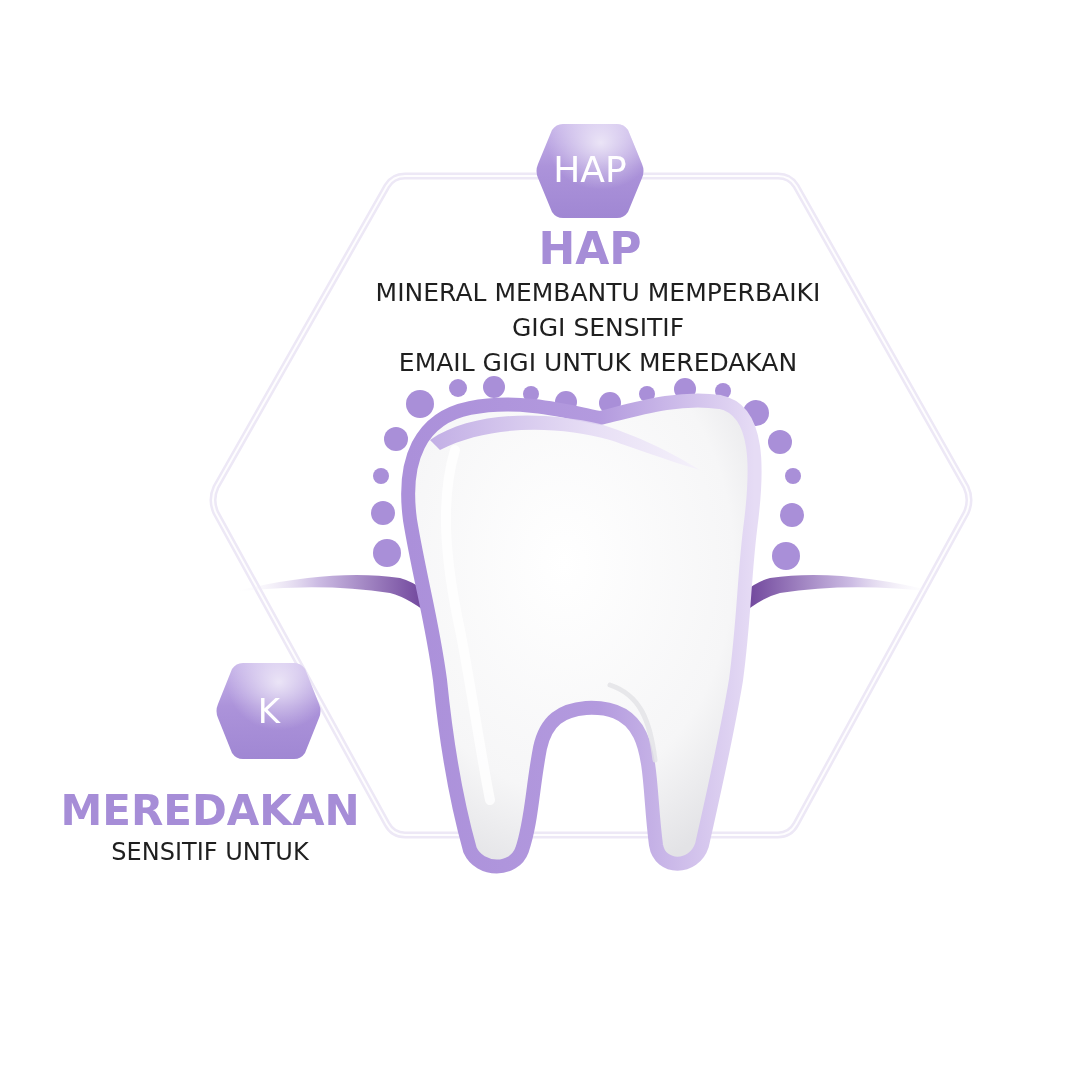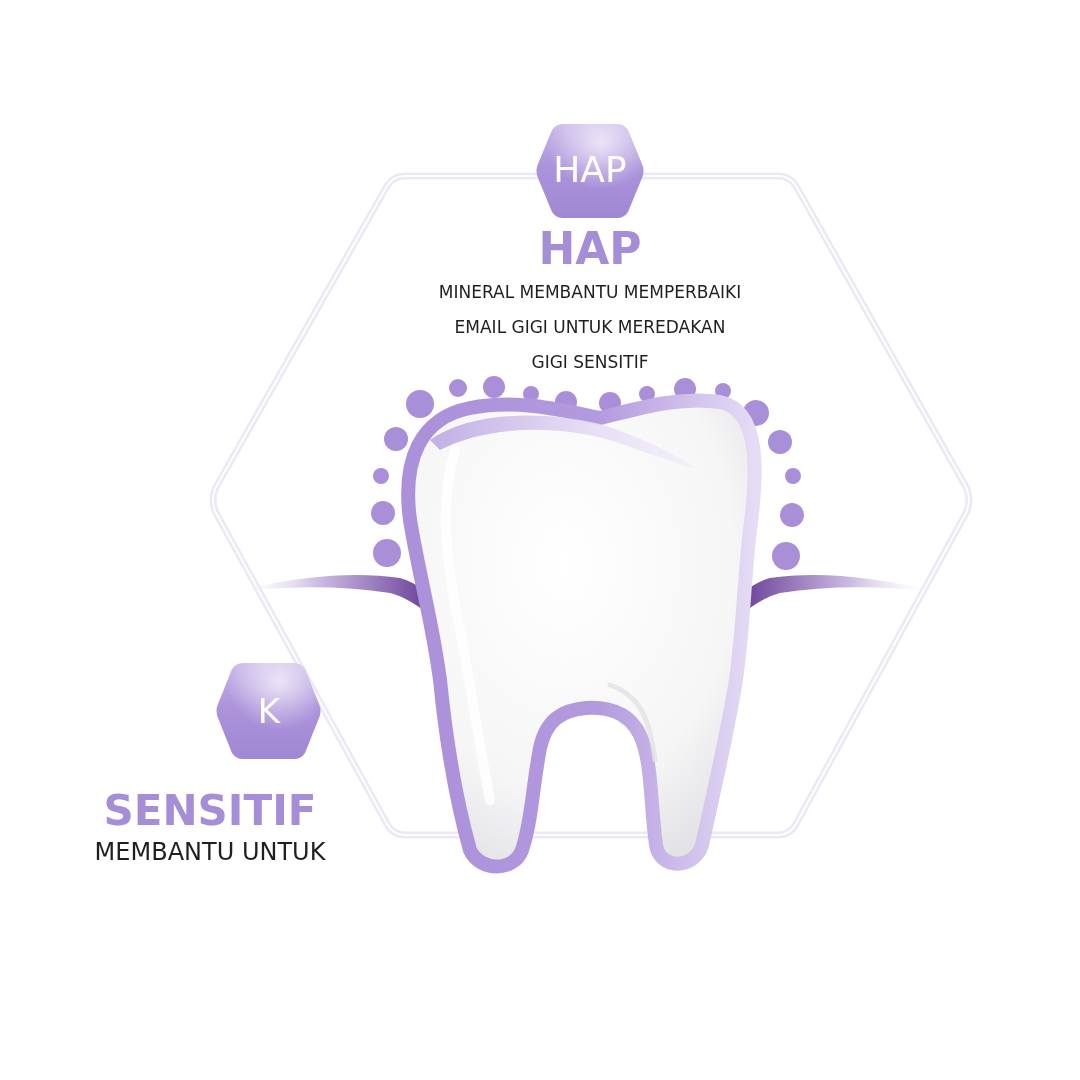--- a/index.html
+++ b/index.html
@@ -111,22 +111,22 @@
   <g>
     <path d="M243 663 L294 663 Q301 663 305 669 L319 704 Q322 711 319 718 L305 753 Q301 759 294 759 L243 759 Q236 759 232 753 L218 718 Q215 711 218 704 L232 669 Q236 663 243 663 Z" fill="url(#badgeGrad)"></path>
     <path d="M243 663 L294 663 Q301 663 305 669 L319 704 Q322 711 319 718 L305 753 Q301 759 294 759 L243 759 Q236 759 232 753 L218 718 Q215 711 218 704 L232 669 Q236 663 243 663 Z" fill="url(#badgeShine)"></path>
   </g>
 </svg>
 
 <div class="hex-label" style="left:537px; top:146px; width:106px; font-size:36px; line-height:48px;">HAP</div>
 <div class="hex-label" style="left:216px; top:687px; width:106px; font-size:34px; line-height:48px;">K</div>
 
 <div class="title" style="left:440px; top:224px; width:300px; font-size:44px; line-height:50px;">HAP</div>
-<div class="desc" style="left:330px; top:275px; width:520px; font-size:17px;">
+<div class="desc" style="left:338px; top:275px; width:520px; font-size:25px;">
   <div>MINERAL MEMBANTU MEMPERBAIKI</div>
+  <div>GIGI SENSITIF</div>
   <div>EMAIL GIGI UNTUK MEREDAKAN</div>
-  <div>GIGI SENSITIF</div>
 </div>
 
-<div class="title" style="left:60px; top:786px; width:300px; font-size:42px; line-height:50px;">SENSITIF</div>
+<div class="title" style="left:60px; top:786px; width:300px; font-size:42px; line-height:50px;">MEREDAKAN</div>
 <div class="desc" style="left:40px; top:836px; width:340px; font-size:24px; line-height:32px;">
-  <div>MEMBANTU UNTUK</div>
+  <div>SENSITIF UNTUK</div>
 </div>
 
 </body></html>

